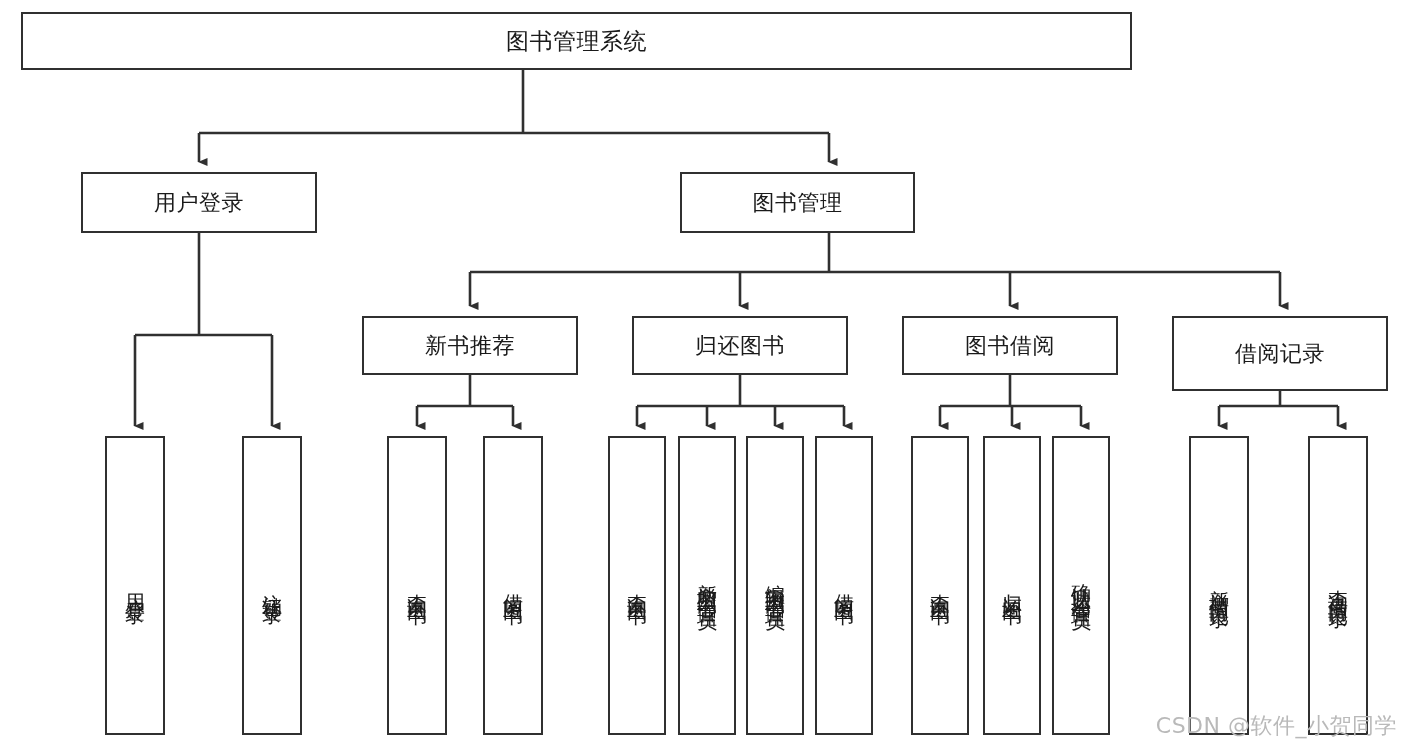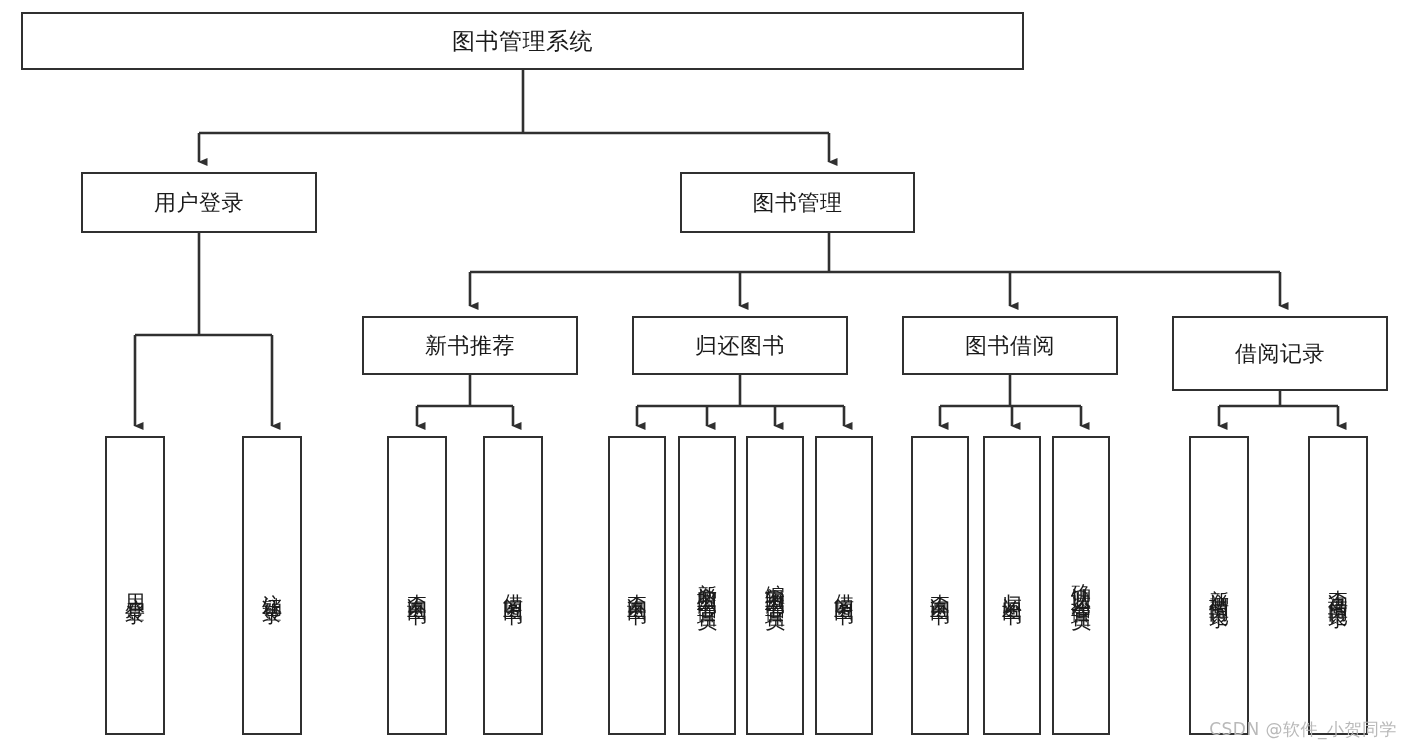--- a/index.html
+++ b/index.html
@@ -49,21 +49,21 @@
     text-orientation: upright;
     letter-spacing: 4px;
     line-height: 1.05;
     white-space: nowrap;
   }
   .root .node-label-h { font-size: 23px; }
   .watermark {
     position: absolute;
     right: 8px;
     bottom: 6px;
-    font-size: 17px;
+    font-size: 22px;
     color: #b9b9b9;
     white-space: nowrap;
     letter-spacing: 0.5px;
     pointer-events: none;
   }
 </style>
 </head>
 <body>
 
 <div id="canvas">
@@ -104,21 +104,21 @@
         <line x1="940" y1="406" x2="940" y2="426" marker-end="url(#arrowhead)"></line>
         <line x1="1012" y1="406" x2="1012" y2="426" marker-end="url(#arrowhead)"></line>
         <line x1="1081" y1="406" x2="1081" y2="426" marker-end="url(#arrowhead)"></line>
         <line x1="1280" y1="375" x2="1280" y2="406"></line>
         <line x1="1219" y1="406" x2="1338" y2="406"></line>
         <line x1="1219" y1="406" x2="1219" y2="426" marker-end="url(#arrowhead)"></line>
         <line x1="1338" y1="406" x2="1338" y2="426" marker-end="url(#arrowhead)"></line>
       </g>
   </svg>
 
-  <div class="node-box root" id="node-root" style="left: 21px; top: 12px; width: 1003px; height: 58px;">
+  <div class="node-box root" id="node-root" style="left: 21px; top: 12px; width: 1111px; height: 58px;">
     <span class="node-label-h">图书管理系统</span>
   </div>
 
   <div class="node-box level2" id="node-l2-0" style="left: 81px; top: 172px; width: 236px; height: 61px;">
     <span class="node-label-h">用户登录</span>
   </div>
   <div class="node-box level2" id="node-l2-1" style="left: 680px; top: 172px; width: 235px; height: 61px;">
     <span class="node-label-h">图书管理</span>
   </div>
 

